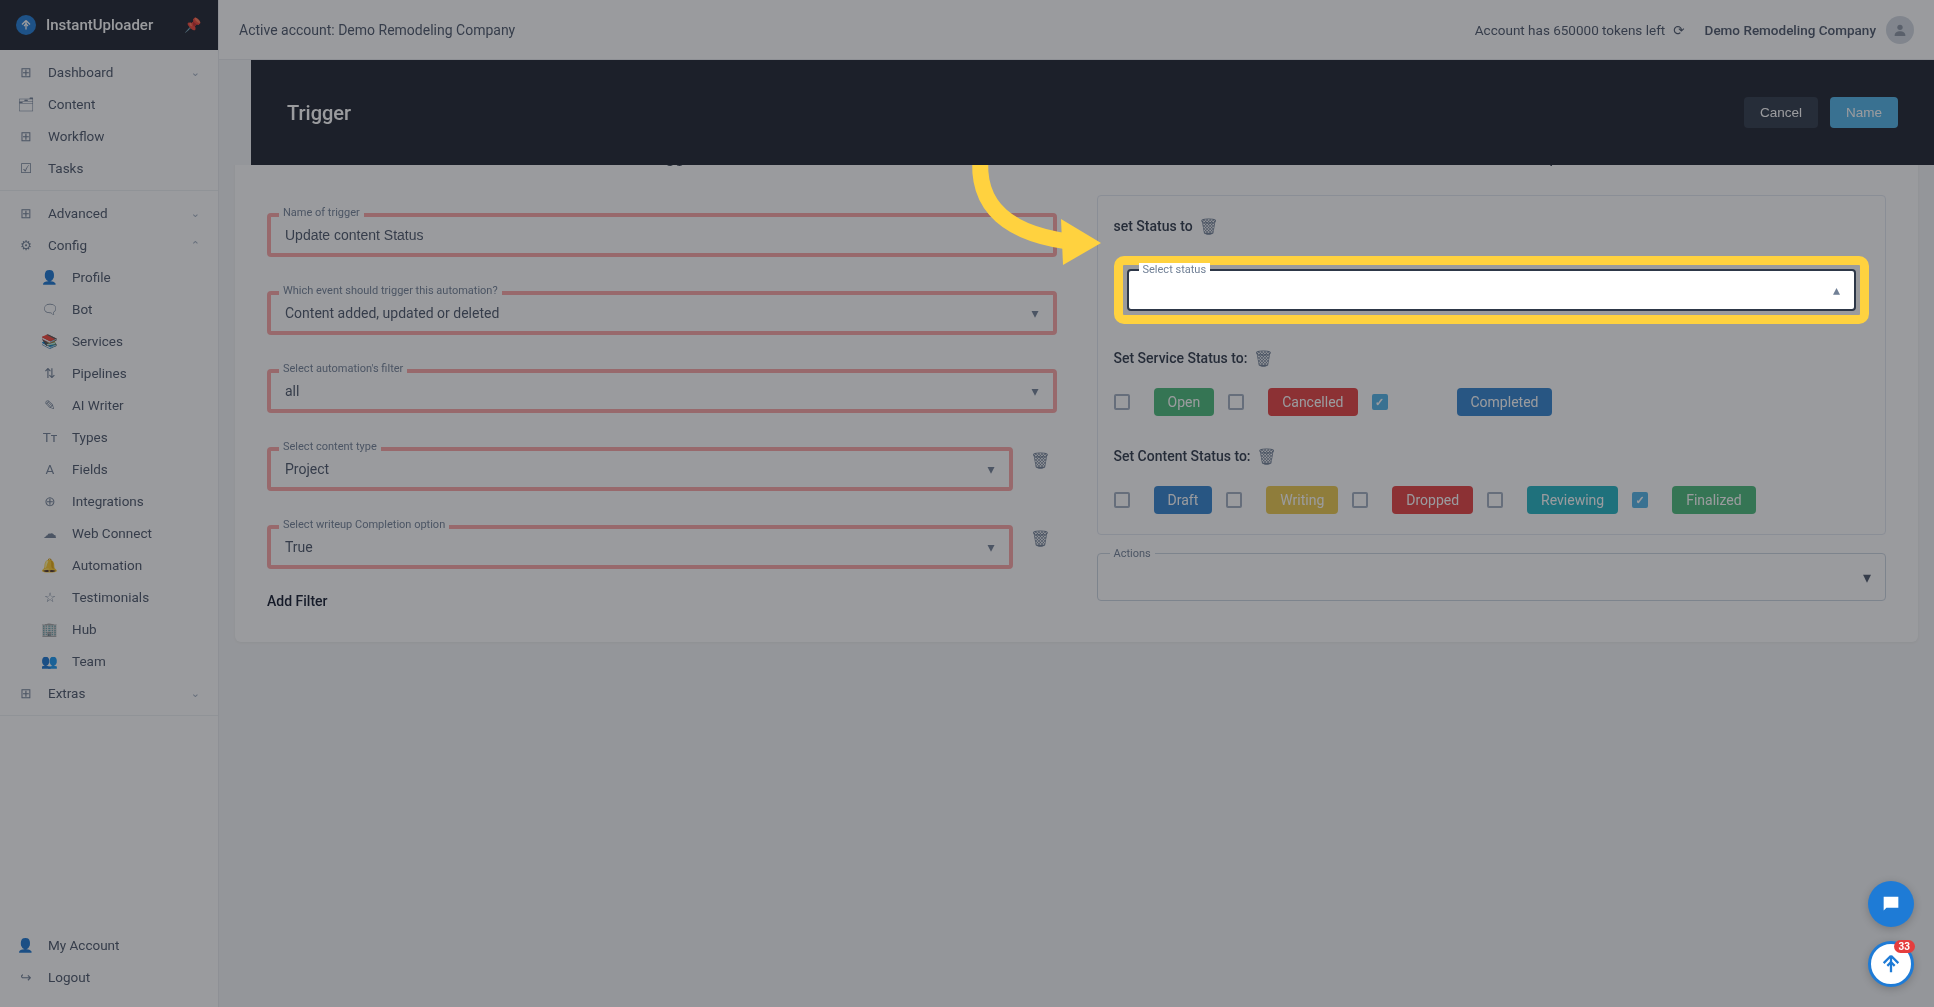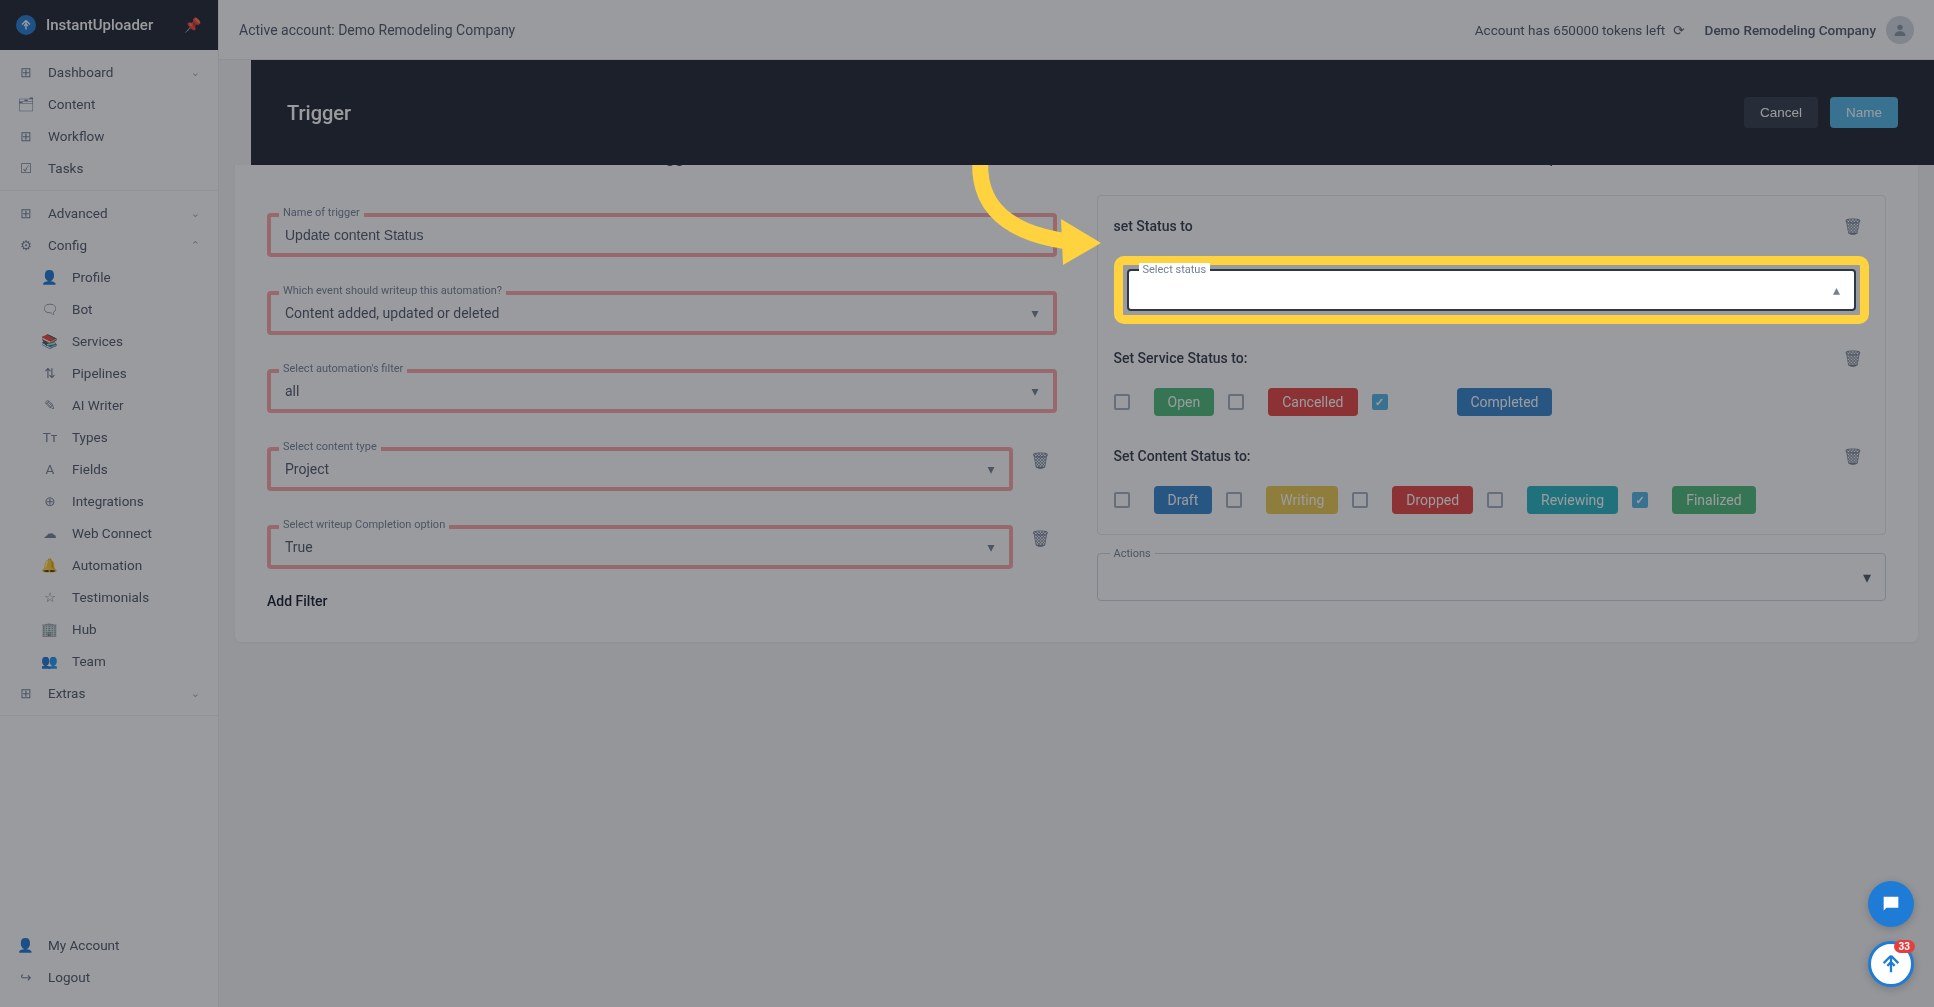--- a/index.html
+++ b/index.html
@@ -45,21 +45,21 @@
 
 .form-row { display: flex; gap: 12px; align-items: center; margin-bottom: 16px; }
 .field-wrap { position: relative; flex: 1; margin-top: 18px; }
 .field-label { position: absolute; top: -7px; left: 12px; background: #fff; padding: 0 4px; font-size: 11px; color: #718096; z-index: 2; }
 .field-input, .field-select { width: 100%; height: 44px; border: 4px solid #fca5a5; border-radius: 4px; padding: 0 14px; font-size: 14px; background: #fff; color: #4a5568; outline: none; display: flex; align-items: center; justify-content: space-between; }
 .field-select .caret { color: #718096; }
 .trash-btn { width: 32px; height: 32px; display: flex; align-items: center; justify-content: center; color: #718096; cursor: pointer; font-size: 16px; }
 .add-filter { color: #0f172a; font-weight: 500; cursor: pointer; font-size: 14px; margin-top: 8px; display: inline-block; }
 
 .action-block { border: 1px solid #e2e8f0; border-radius: 4px; padding: 14px 16px 20px; margin-bottom: 18px; background: #fff; }
-.action-header { display: flex; justify-content: space-between; align-items: center; margin-bottom: 14px; }
+.action-header { display: flex; align-items: center; margin-bottom: 14px; }
 .action-title { font-size: 14px; color: #2d3748; font-weight: 500; }
 .chips { display: flex; flex-wrap: wrap; gap: 14px; align-items: center; }
 .chip-group { display: flex; align-items: center; gap: 24px; }
 .checkbox { width: 16px; height: 16px; border: 2px solid #a0aec0; border-radius: 2px; background: #fff; cursor: pointer; display: inline-flex; align-items: center; justify-content: center; }
 .checkbox.checked { background: #4fb3e8; border-color: #4fb3e8; }
 .checkbox.checked::after { content: "✓"; color: #fff; font-size: 11px; font-weight: bold; }
 .chip { padding: 6px 14px; border-radius: 4px; font-size: 14px; color: #fff; font-weight: 400; }
 .chip-green { background: #48bb78; }
 .chip-red { background: #e53e3e; }
 .chip-blue { background: #3182ce; margin-left: 45px; }
@@ -243,21 +243,21 @@
 
             <div class="form-row">
               <div class="field-wrap">
                 <span class="field-label">Name of trigger</span>
                 <input class="field-input" value="Update content Status" style="">
               </div>
             </div>
 
             <div class="form-row">
               <div class="field-wrap">
-                <span class="field-label">Which event should writeup this automation?</span>
+                <span class="field-label">Which event should trigger this automation?</span>
                 <div class="field-select">
                   <span>Content added, updated or deleted</span>
                   <span class="caret">▾</span>
                 </div>
               </div>
             </div>
 
             <div class="form-row">
               <div class="field-wrap">
                 <span class="field-label">Select automation's filter</span>

